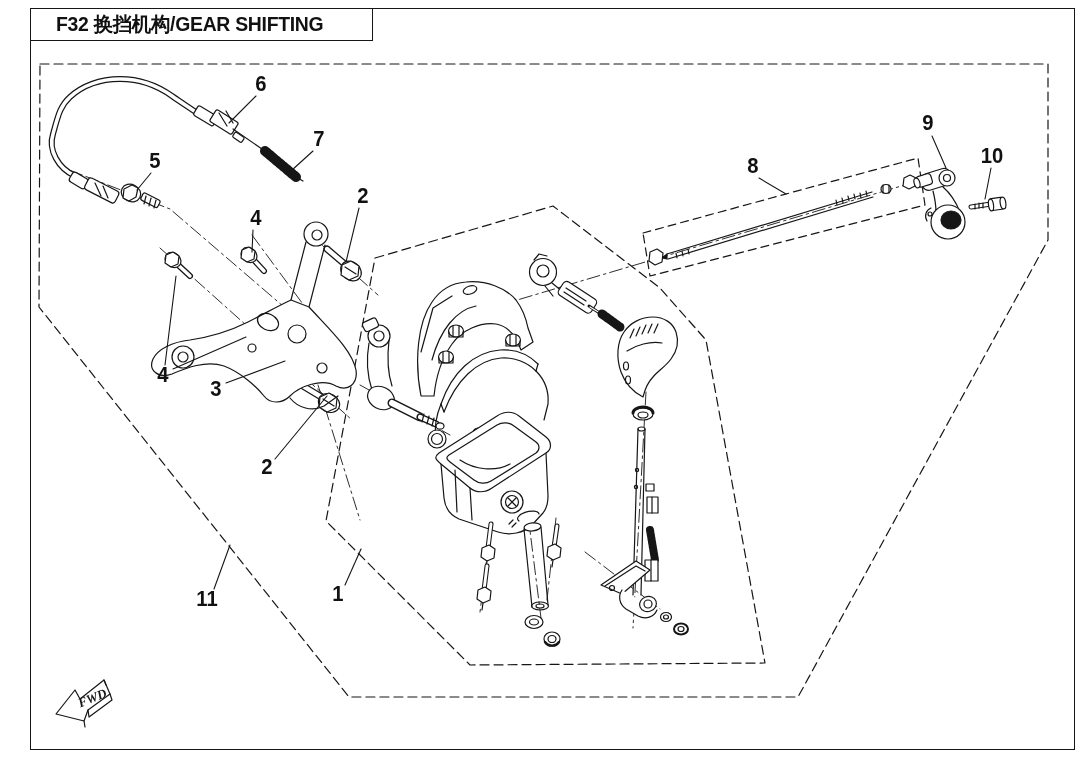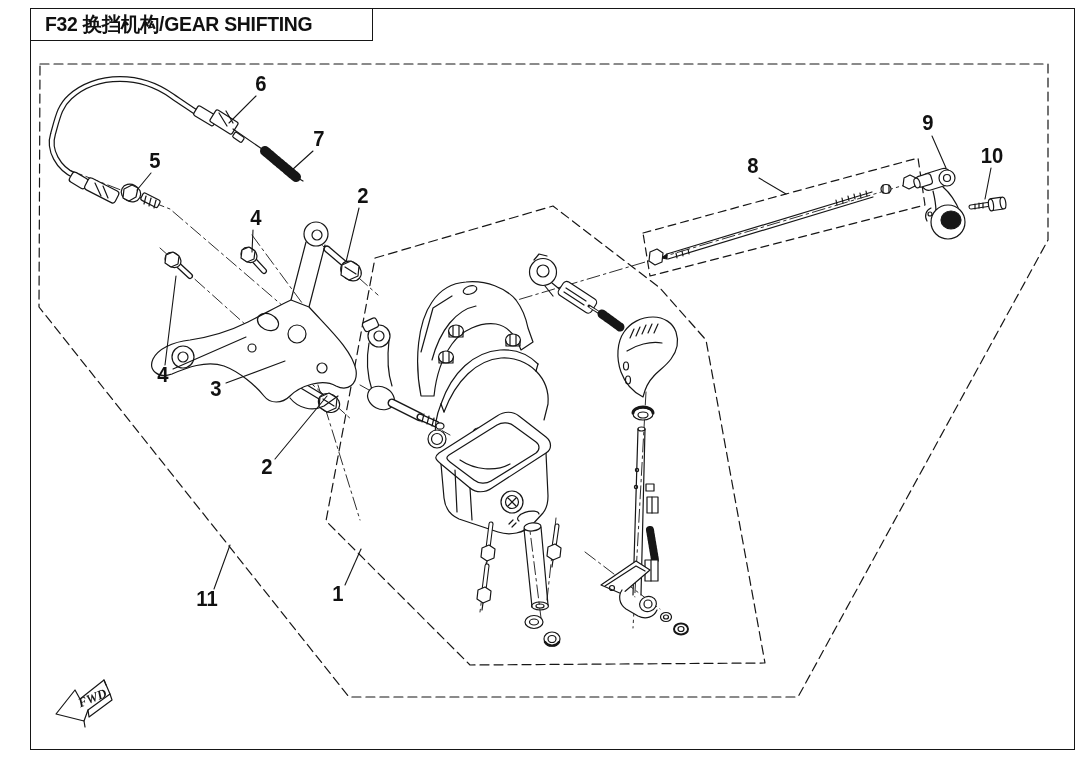--- a/index.html
+++ b/index.html
@@ -2,21 +2,21 @@
 <html><head>
 <meta charset="utf-8">
 <style>
   html,body{margin:0;padding:0;background:#fff;}
   .page{position:relative;width:1090px;height:760px;background:#fff;overflow:hidden;
         font-family:"Liberation Sans",sans-serif;color:#111;}
   .page-border{position:absolute;left:30px;top:8px;width:1045px;height:742px;
         border:1.6px solid #161616;box-sizing:border-box;}
   .title-box{position:absolute;left:30px;top:8px;width:343px;height:33px;
         border:1.6px solid #161616;box-sizing:border-box;background:#fff;
-        display:flex;align-items:center;padding-left:14px;}
+        display:flex;align-items:center;padding-left:25px;}
   .title-text{font-size:20px;font-weight:bold;letter-spacing:-0.3px;transform:scaleX(0.97);
         transform-origin:left center;white-space:nowrap;}
   svg.diagram{position:absolute;left:0;top:0;}
   .callout-layer{position:absolute;left:0;top:0;width:100%;height:100%;pointer-events:none;}
   .callout{position:absolute;transform:translate(-50%,-50%) scaleX(0.92);
         font-size:22px;font-weight:bold;color:#111;line-height:1;}
 </style>
 </head>
 <body>
 

